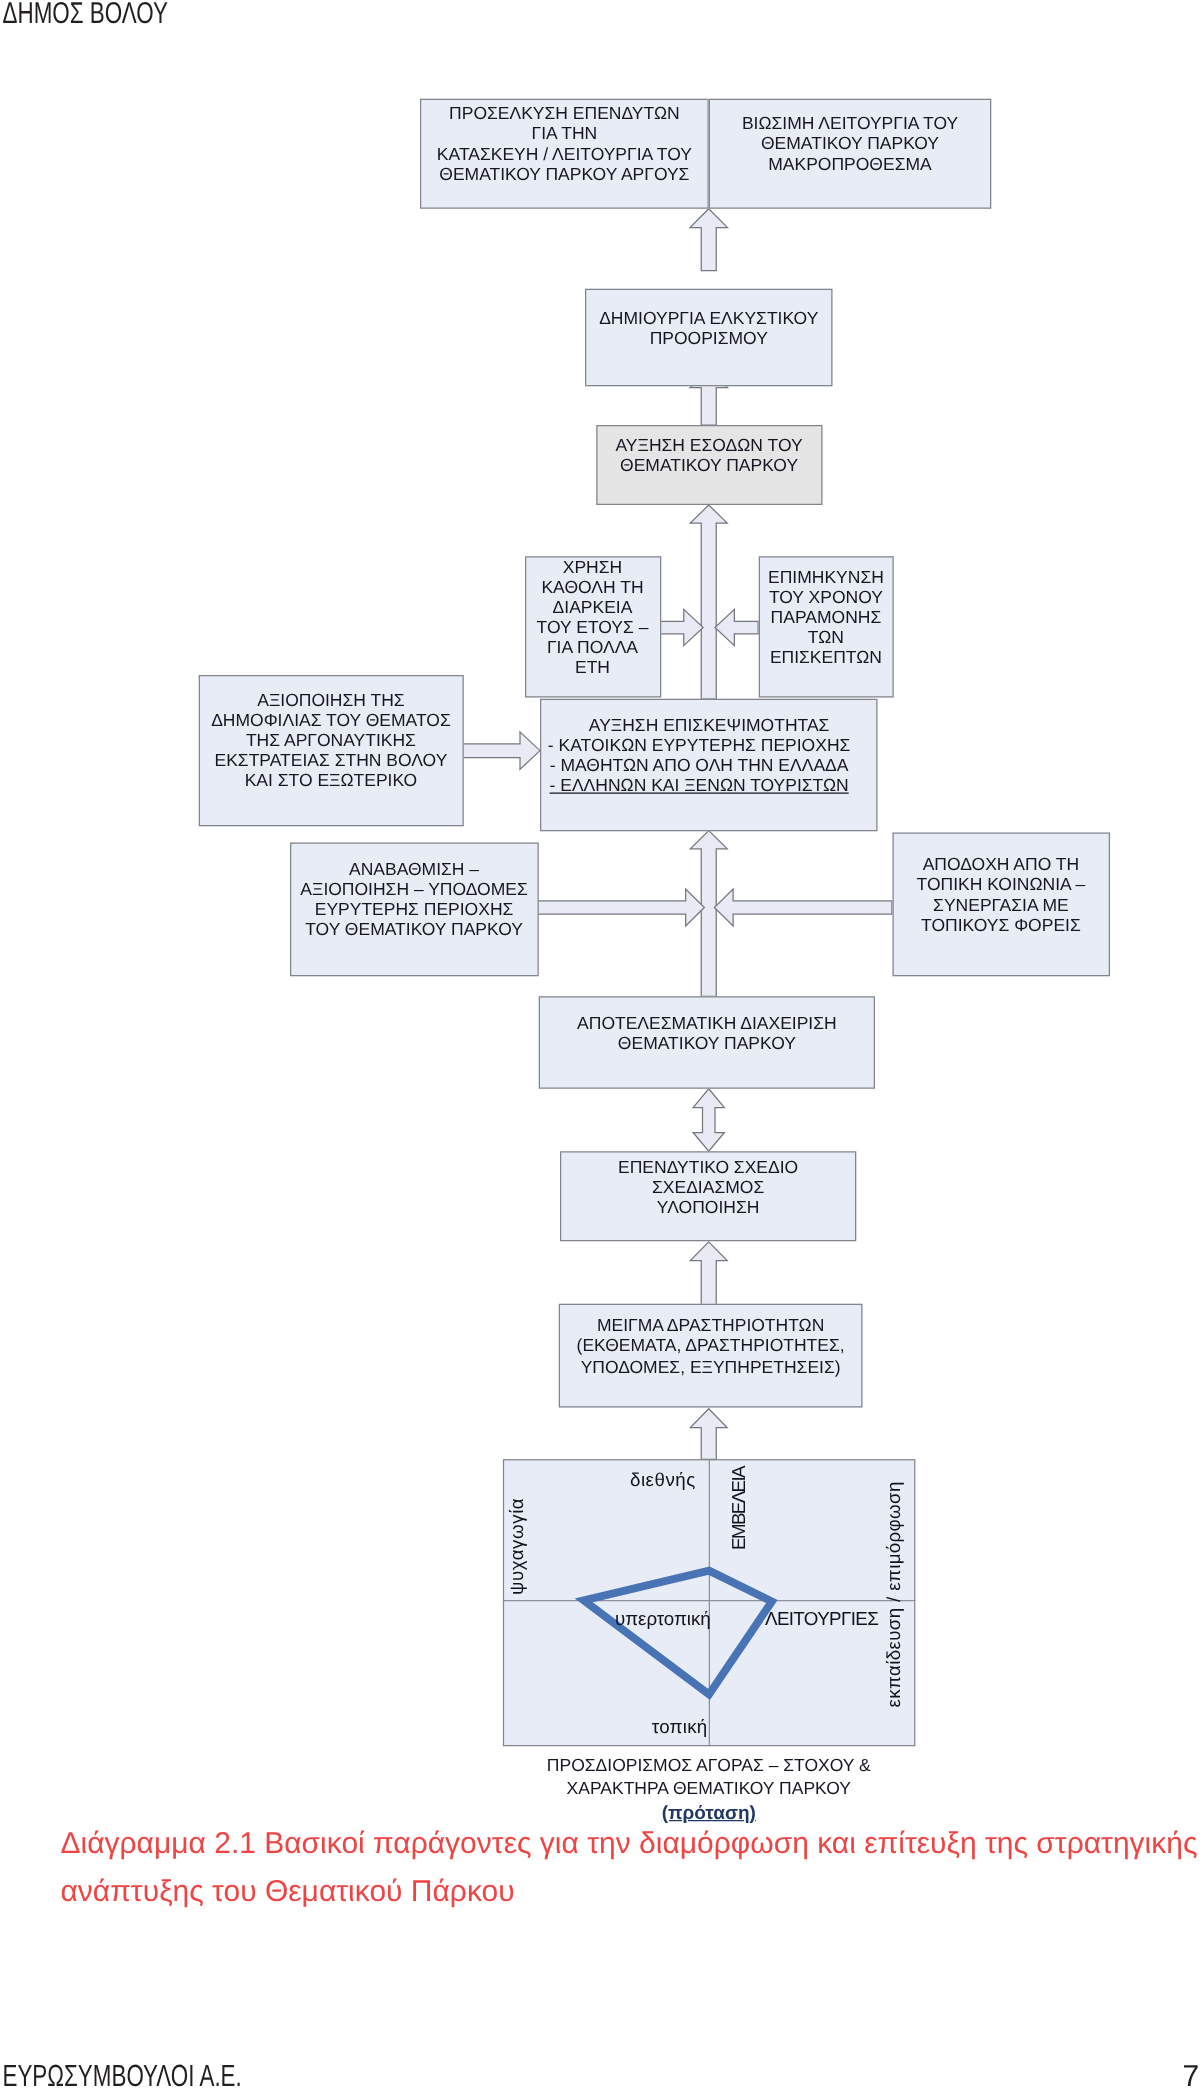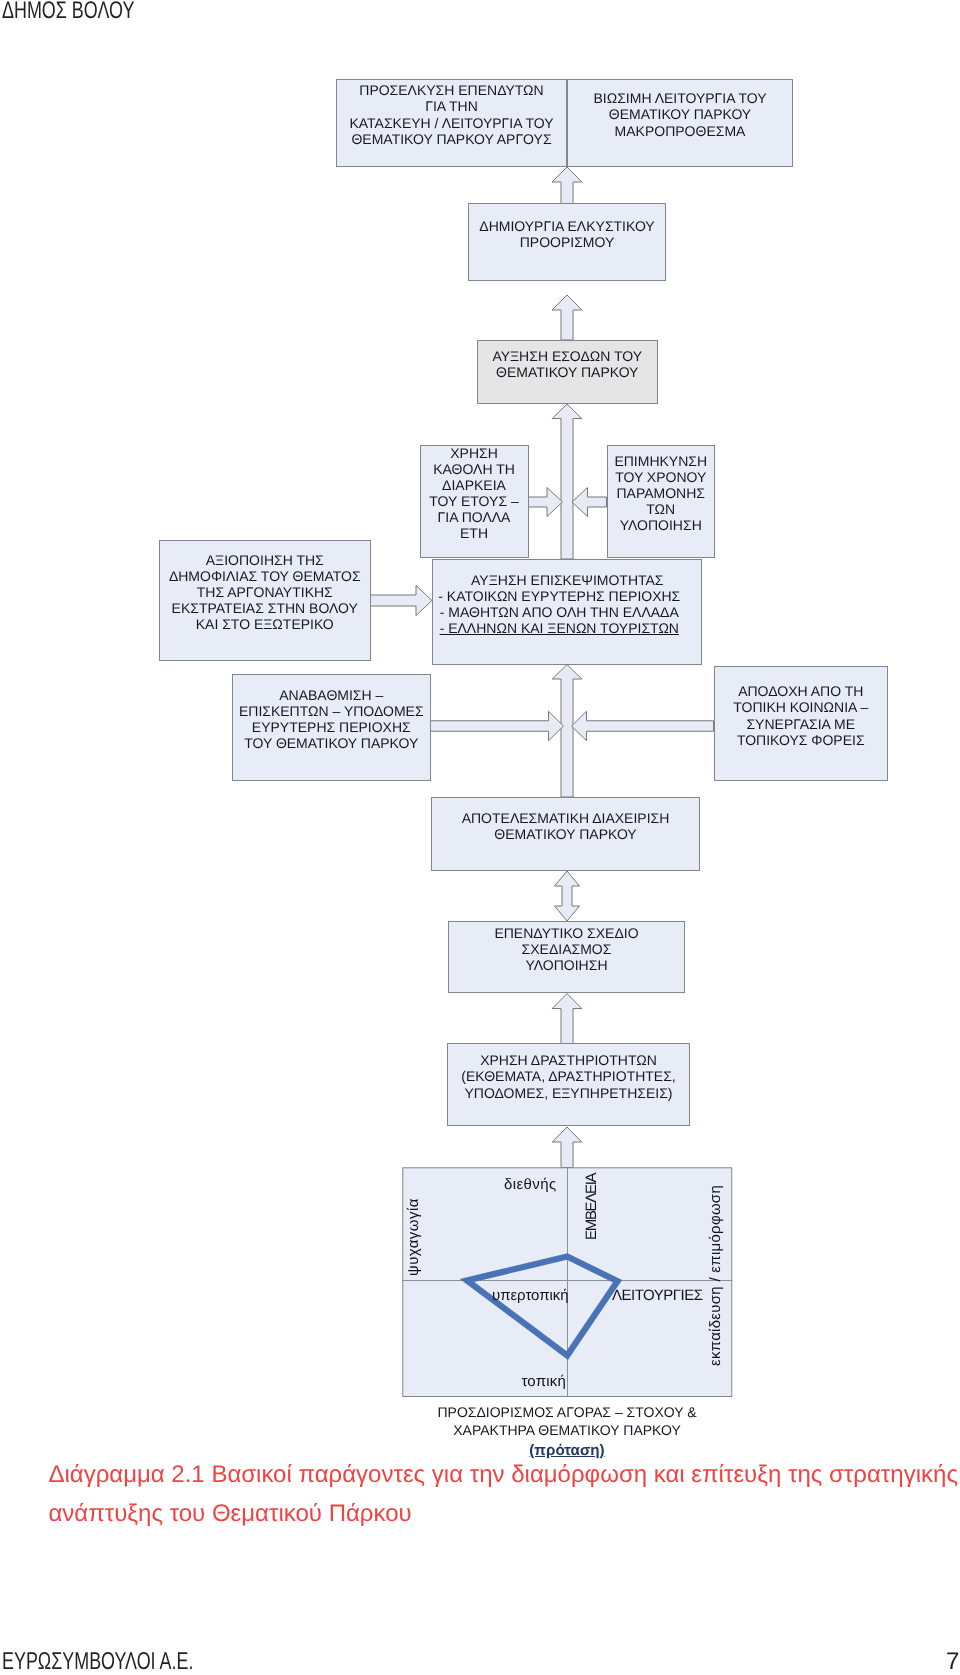--- a/index.html
+++ b/index.html
@@ -46,62 +46,62 @@
         <polygon points="567.00,1127.00 581.75,1142.00 573.00,1142.00 573.00,1167.50 561.00,1167.50 561.00,1142.00 552.25,1142.00" fill="#E8EBF5" stroke="#75787E" stroke-width="1"></polygon>
       </svg>
     <div id="boxhost">
         <div class="box" style="left: 336px; top: 78.5px; width: 231px; height: 88px; background: rgb(232, 236, 246); border-color: rgb(130, 133, 139);">ΠΡΟΣΕΛΚΥΣΗ ΕΠΕΝΔΥΤΩΝ
 ΓΙΑ ΤΗΝ
 ΚΑΤΑΣΚΕΥΗ / ΛΕΙΤΟΥΡΓΙΑ ΤΟΥ
 ΘΕΜΑΤΙΚΟΥ ΠΑΡΚΟΥ ΑΡΓΟΥΣ</div>
         <div class="box" style="left: 567px; top: 78.5px; width: 226px; height: 88px; background: rgb(232, 236, 246); border-color: rgb(130, 133, 139);">ΒΙΩΣΙΜΗ ΛΕΙΤΟΥΡΓΙΑ ΤΟΥ
 ΘΕΜΑΤΙΚΟΥ ΠΑΡΚΟΥ
 ΜΑΚΡΟΠΡΟΘΕΣΜΑ</div>
-        <div class="box" style="left: 468px; top: 203px; width: 198px; height: 77.5px; background: rgb(232, 236, 246); border-color: rgb(130, 133, 139);">ΔΗΜΙΟΥΡΓΙΑ ΕΛΚΥΣΤΙΚΟΥ
+        <div class="box" style="left: 468px; top: 231px; width: 198px; height: 77.5px; background: rgb(232, 236, 246); border-color: rgb(130, 133, 139);">ΔΗΜΙΟΥΡΓΙΑ ΕΛΚΥΣΤΙΚΟΥ
 ΠΡΟΟΡΙΣΜΟΥ</div>
         <div class="box" style="left: 476.5px; top: 340px; width: 181.5px; height: 64px; background: #e5e5e5; border-color: rgb(130, 133, 139);">ΑΥΞΗΣΗ ΕΣΟΔΩΝ ΤΟΥ
 ΘΕΜΑΤΙΚΟΥ ΠΑΡΚΟΥ</div>
         <div class="box" style="left: 419.5px; top: 445px; width: 109px; height: 112.5px; background: rgb(232, 236, 246); border-color: rgb(130, 133, 139);">ΧΡΗΣΗ
 ΚΑΘΟΛΗ ΤΗ
 ΔΙΑΡΚΕΙΑ
 ΤΟΥ ΕΤΟΥΣ –
 ΓΙΑ ΠΟΛΛΑ
 ΕΤΗ</div>
         <div class="box" style="left: 606.5px; top: 445px; width: 108.5px; height: 112.5px; background: rgb(232, 236, 246); border-color: rgb(130, 133, 139);">ΕΠΙΜΗΚΥΝΣΗ
 ΤΟΥ ΧΡΟΝΟΥ
 ΠΑΡΑΜΟΝΗΣ
 ΤΩΝ
-ΥΛΟΠΟΙΗΣΗ</div>
+ΕΠΙΣΚΕΠΤΩΝ</div>
         <div class="box" style="left: 159px; top: 539.5px; width: 211.5px; height: 121.5px; background: rgb(232, 236, 246); border-color: rgb(130, 133, 139);">ΑΞΙΟΠΟΙΗΣΗ ΤΗΣ
 ΔΗΜΟΦΙΛΙΑΣ ΤΟΥ ΘΕΜΑΤΟΣ
 ΤΗΣ ΑΡΓΟΝΑΥΤΙΚΗΣ
 ΕΚΣΤΡΑΤΕΙΑΣ ΣΤΗΝ ΒΟΛΟΥ
 ΚΑΙ ΣΤΟ ΕΞΩΤΕΡΙΚΟ</div>
         <div class="box" style="white-space: normal; display: flex; flex-direction: column; justify-content: center; left: 432.3px; top: 559px; width: 270px; height: 105.5px; background: rgb(232, 236, 246); border-color: rgb(130, 133, 139);">
           <div style="width: 100%;">
             <div style="transform: translateX(0px);">ΑΥΞΗΣΗ ΕΠΙΣΚΕΨΙΜΟΤΗΤΑΣ</div>
             <div style="transform: translateX(-8px);">- ΚΑΤΟΙΚΩΝ ΕΥΡΥΤΕΡΗΣ ΠΕΡΙΟΧΗΣ</div>
             <div style="transform: translateX(-8px);">- ΜΑΘΗΤΩΝ ΑΠΟ ΟΛΗ ΤΗΝ ΕΛΛΑΔΑ</div>
             <div style="transform: translateX(-8px); text-decoration: underline;">- ΕΛΛΗΝΩΝ ΚΑΙ ΞΕΝΩΝ ΤΟΥΡΙΣΤΩΝ</div>
           </div>
         </div>
         <div class="box" style="left: 231.5px; top: 673.5px; width: 199.5px; height: 107.5px; background: rgb(232, 236, 246); border-color: rgb(130, 133, 139);">ΑΝΑΒΑΘΜΙΣΗ –
-ΕΠΙΣΚΕΠΤΩΝ – ΥΠΟΔΟΜΕΣ
+ΑΞΙΟΠΟΙΗΣΗ – ΥΠΟΔΟΜΕΣ
 ΕΥΡΥΤΕΡΗΣ ΠΕΡΙΟΧΗΣ
 ΤΟΥ ΘΕΜΑΤΙΚΟΥ ΠΑΡΚΟΥ</div>
         <div class="box" style="left: 714px; top: 666px; width: 173.5px; height: 115px; background: rgb(232, 236, 246); border-color: rgb(130, 133, 139);">ΑΠΟΔΟΧΗ ΑΠΟ ΤΗ
 ΤΟΠΙΚΗ ΚΟΙΝΩΝΙΑ –
 ΣΥΝΕΡΓΑΣΙΑ ΜΕ
 ΤΟΠΙΚΟΥΣ ΦΟΡΕΙΣ</div>
         <div class="box" style="left: 431px; top: 797px; width: 269px; height: 74px; background: rgb(232, 236, 246); border-color: rgb(130, 133, 139);">ΑΠΟΤΕΛΕΣΜΑΤΙΚΗ ΔΙΑΧΕΙΡΙΣΗ
 ΘΕΜΑΤΙΚΟΥ ΠΑΡΚΟΥ</div>
         <div class="box" style="left: 448px; top: 920.5px; width: 237px; height: 72.5px; background: rgb(232, 236, 246); border-color: rgb(130, 133, 139);">ΕΠΕΝΔΥΤΙΚΟ ΣΧΕΔΙΟ
 ΣΧΕΔΙΑΣΜΟΣ
 ΥΛΟΠΟΙΗΣΗ</div>
-        <div class="box" style="left: 447px; top: 1043px; width: 243px; height: 83px; background: rgb(232, 236, 246); border-color: rgb(130, 133, 139);">ΧΡΗΣΗ ΔΡΑΣΤΗΡΙΟΤΗΤΩΝ
+        <div class="box" style="left: 447px; top: 1043px; width: 243px; height: 83px; background: rgb(232, 236, 246); border-color: rgb(130, 133, 139);">ΜΕΙΓΜΑ ΔΡΑΣΤΗΡΙΟΤΗΤΩΝ
 (ΕΚΘΕΜΑΤΑ, ΔΡΑΣΤΗΡΙΟΤΗΤΕΣ,
 ΥΠΟΔΟΜΕΣ, ΕΞΥΠΗΡΕΤΗΣΕΙΣ)</div>
       </div>
     <div id="charthost">
         <svg viewBox="0 0 960 1460" width="960" height="1460" class="ov">
           <rect x="402.8" y="1167.8" width="329" height="228.7" fill="#E8ECF6" stroke="#82858B" stroke-width="1"></rect>
           <line x1="567.5" y1="1167.3" x2="567.5" y2="1397" stroke="#8D9099" stroke-width="1"></line>
           <line x1="402.3" y1="1280.5" x2="732.3" y2="1280.5" stroke="#8D9099" stroke-width="1"></line>
           <polygon points="567.2,1256.5 617.5,1281.2 567.2,1355.5 467,1280.4" fill="none" stroke="#4874B6" stroke-width="6.3" stroke-linejoin="miter"></polygon>
         </svg>

